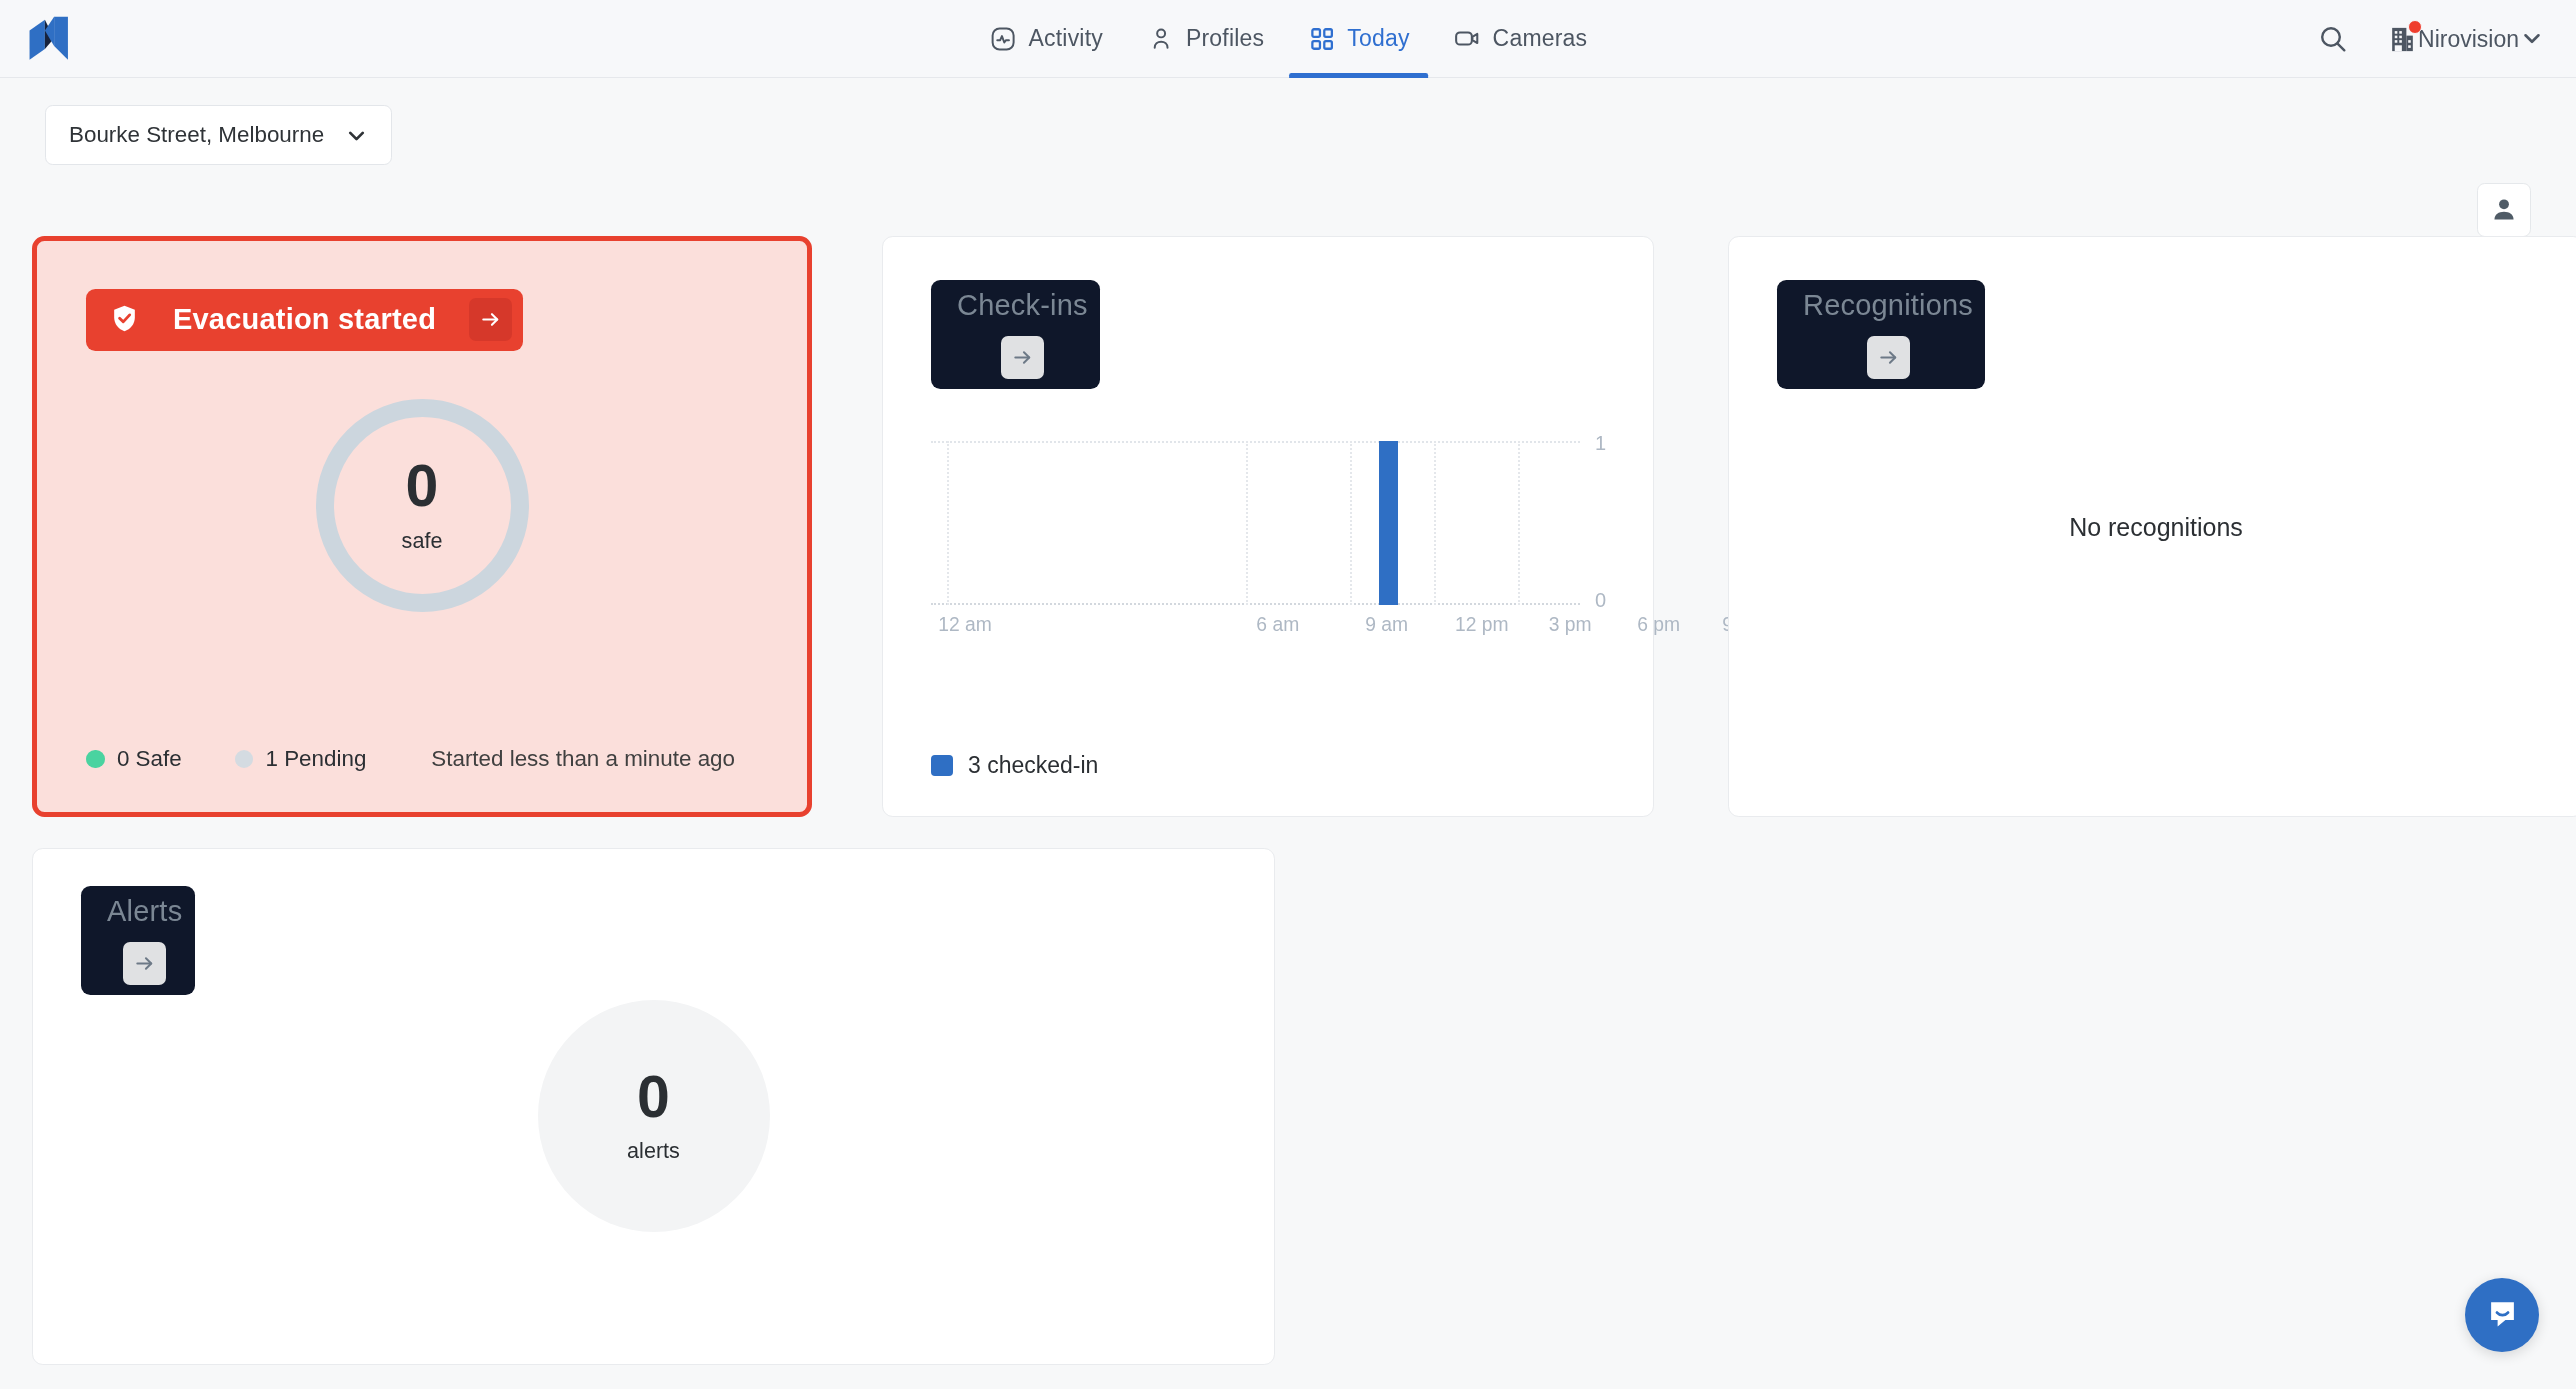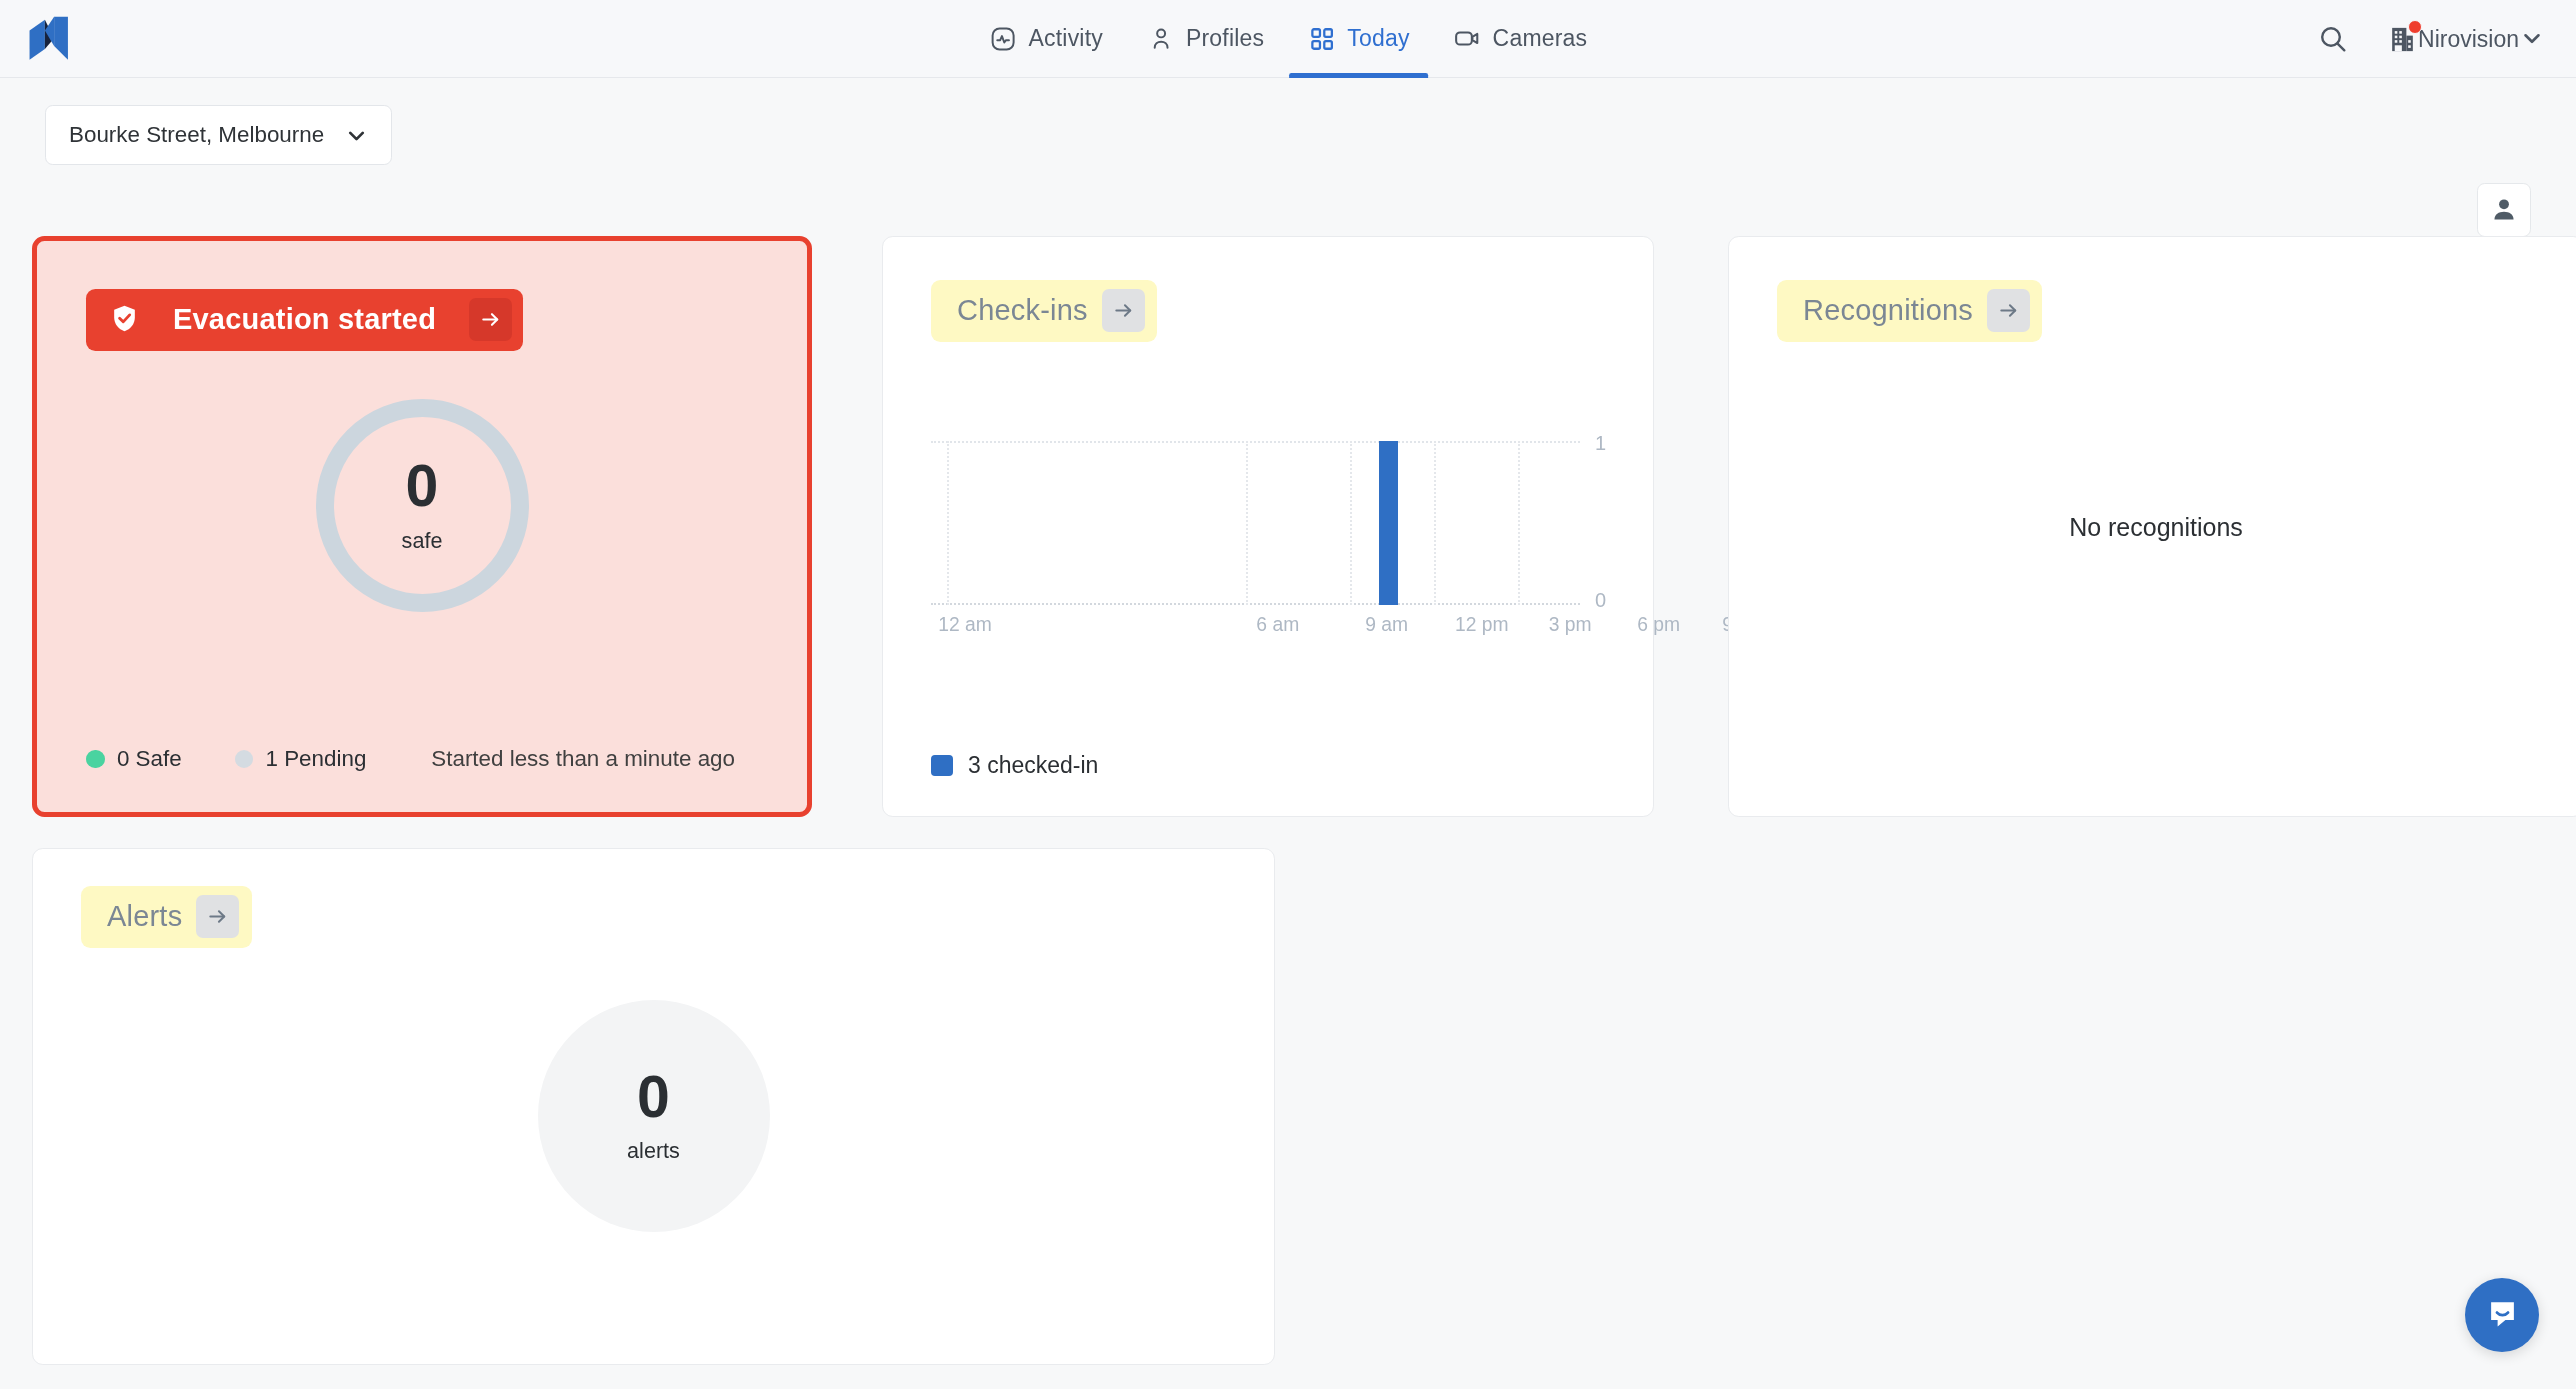--- a/index.html
+++ b/index.html
@@ -83,22 +83,22 @@
     left: 32px; top: 236px; width: 780px; height: 581px;
     background: #fbdfdb; border: 5.4px solid #e8412f; border-radius: 12.4px;
   }
   .card-checkins { left: 882px; top: 236px; width: 772px; height: 581px; }
   .card-recog    { left: 1728px; top: 236px; width: 856px; height: 581px; }
   .card-alerts   { left: 32px; top: 848px; width: 1243px; height: 517px; }
 
   
   .pill {
     display: inline-flex; align-items: center; gap: 14px;
-    background: #fef9c3; border-radius: 9.3px;
-    padding: 9.3px 12.4px 9.3px 26px; cursor: pointer;
+    background: #0f172a; border-radius: 9.3px;
+    padding: 9.3px 12.4px 9.3px 26px; cursor: pointer; flex-direction: column;
   }
   .pill-label { font-size: 29px; color: #7b8794; font-weight: 500; letter-spacing: 0.2px; }
   .pill-arrow {
     width: 43px; height: 43px; border-radius: 7px; background: #e0e1e3;
     display: flex; align-items: center; justify-content: center;
   }
 
   
   .evac-btn {
     position: absolute; left: 49px; top: 48px;

